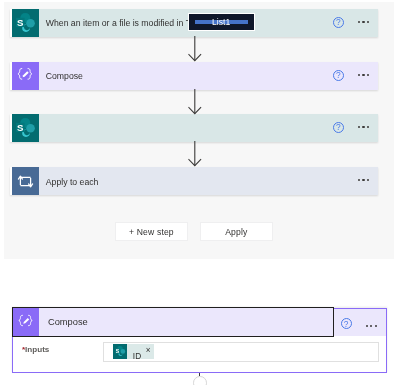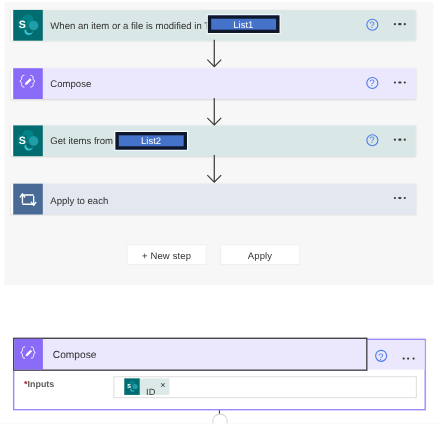--- a/index.html
+++ b/index.html
@@ -5,21 +5,21 @@
   html,body{margin:0;padding:0;}
   body{width:400px;height:385px;background:#ffffff;font-family:"Liberation Sans",sans-serif;overflow:hidden;position:relative;}
   .canvas{position:absolute;left:4px;top:2px;width:390px;height:257px;background:#f7f7f7;}
 
   .card{position:absolute;left:9.8px;width:368.4px;height:27.9px;display:flex;align-items:stretch;padding-left:2.2px;box-sizing:border-box;background:#fff;
         box-shadow:0 0.6px 1.8px rgba(0,0,0,.13),0 0.1px 0.5px rgba(0,0,0,.11);}
   .cardicon{width:27.2px;height:27.9px;flex:none;display:flex;align-items:center;justify-content:center;}
   .cardbody{flex:1;display:flex;align-items:center;position:relative;}
   .cardtitle{font-size:8.7px;color:#323130;padding-left:6.6px;white-space:nowrap;letter-spacing:0px;position:relative;top:0.5px;}
   .chip{position:absolute;background:#4573c9;color:#fff;font-size:8.6px;
-        display:flex;align-items:center;justify-content:center;border:3px solid #0f172a;
+        display:flex;align-items:center;justify-content:center;border:6px solid #0f172a;
         box-sizing:border-box;box-shadow:0 0 0 1px #fff;}
 
   .helpicon{position:absolute;width:11px;height:11px;border:1.15px solid #4a7ae8;border-radius:50%;
             box-sizing:border-box;display:flex;align-items:center;justify-content:center;
             font-size:8.4px;color:#4a7ae8;font-family:"Liberation Sans",sans-serif;line-height:1;}
   .dots{position:absolute;display:flex;gap:2.7px;align-items:center;}
   .dots i{width:2.1px;height:2.1px;border-radius:50%;background:#3b3a39;display:block;}
 
   .arrow{position:absolute;}
   .btn{position:absolute;background:#fff;border:1px solid #efeff0;font-size:8.6px;letter-spacing:0.15px;color:#323130;
@@ -93,22 +93,20 @@
   <div class="cardicon" style="background:#036c70;">
     <svg width="27.2" height="27.9" viewBox="0 0 27 27">
       <circle cx="13.2" cy="8.5" r="5.0" fill="#038387"></circle>
       <circle cx="18.4" cy="13.8" r="4.3" fill="#1f9ea8"></circle>
       <path d="M14.23 14.81A3.8 3.8 0 1 0 17.70 18.64A3.0 3.0 0 1 1 14.23 14.81Z" fill="#37c6d0"></path>
       <rect x="4.0" y="8.4" width="8.5" height="9.2" fill="#03787c"></rect>
       <text x="8.25" y="16.1" font-family="'Liberation Sans',sans-serif" font-size="9.6" font-weight="bold" fill="#fff" text-anchor="middle">S</text>
     </svg>
   </div>
   <div class="cardbody" style="background:#d9e7e7;">
-    <div class="cardtitle">Get items from</div>
-    <div class="chip" style="left:65.7px;top:6.2px;width:65px;height:15.8px;">List2</div>
   </div>
   <div class="helpicon" style="left:323px;top:8px;">?</div>
   <div class="dots" style="left:347.9px;top:12.3px;">
       <i></i>
       <i></i>
       <i></i>
     </div>
 </div>
 
 <div class="card" style="top:167.1px;text-align:right;">

